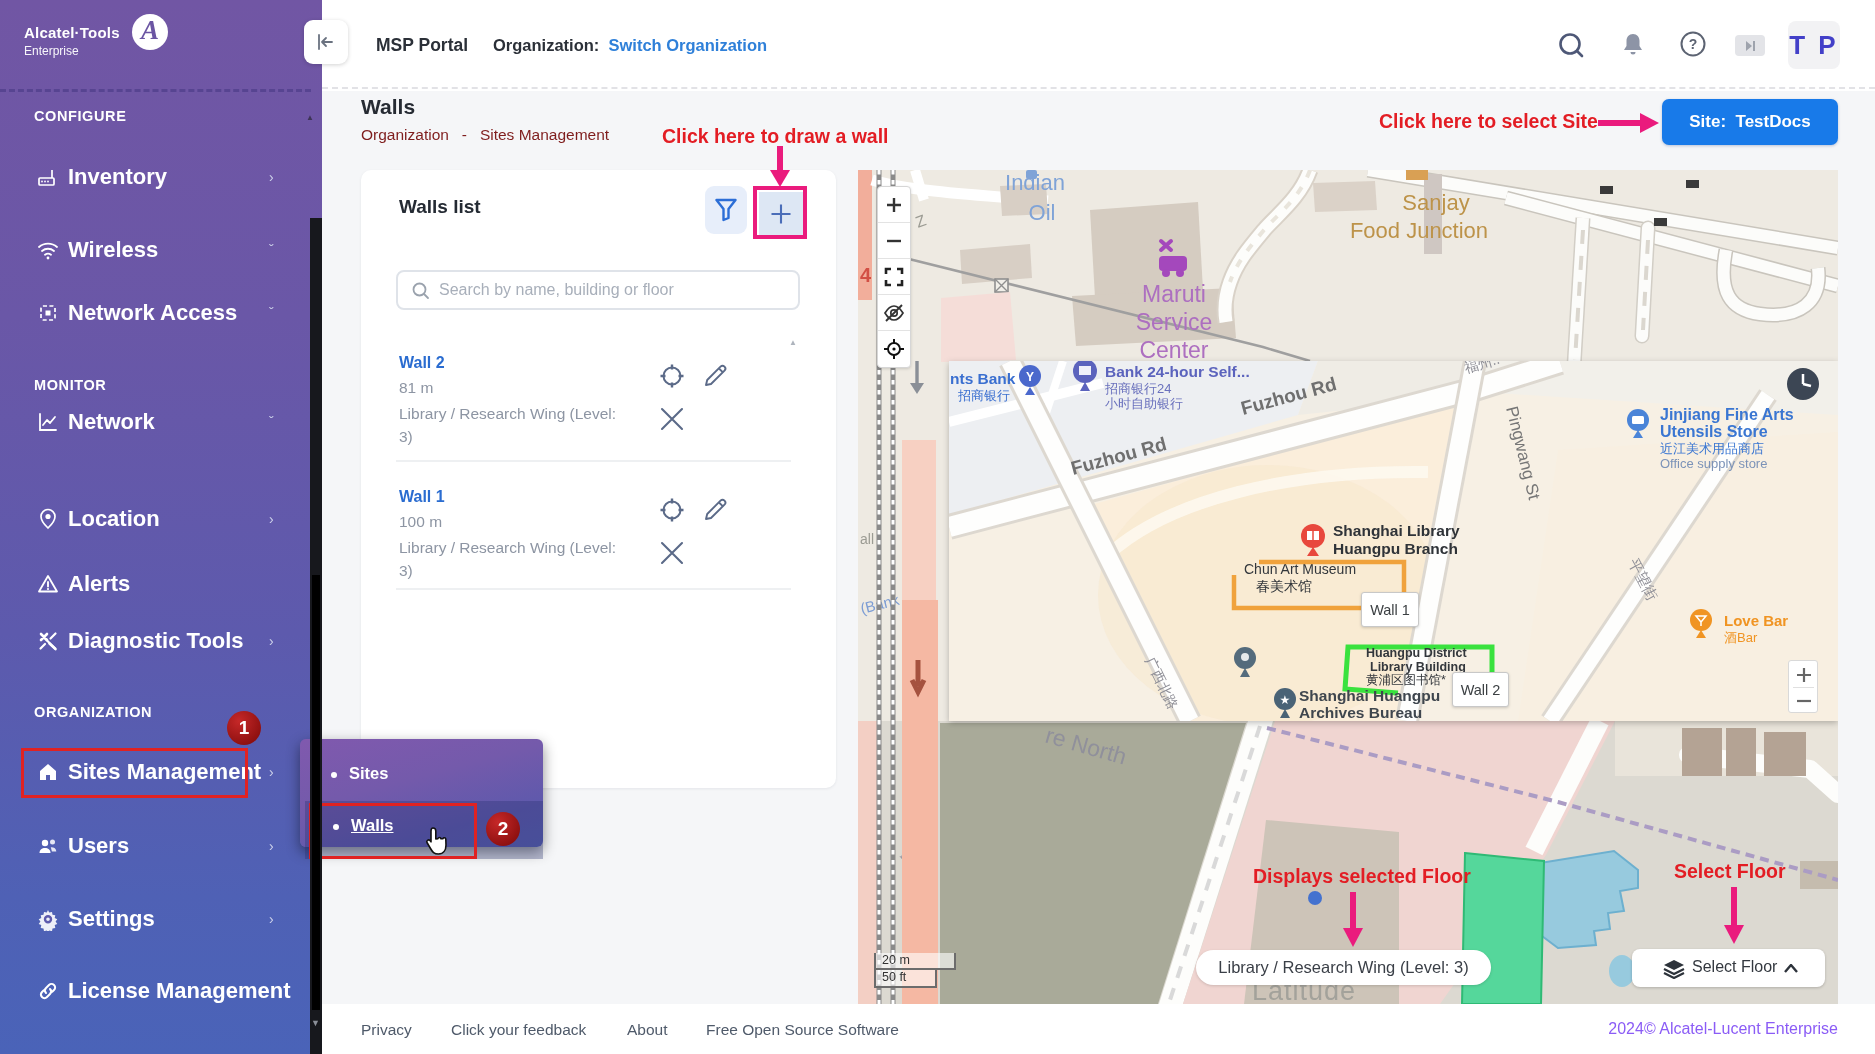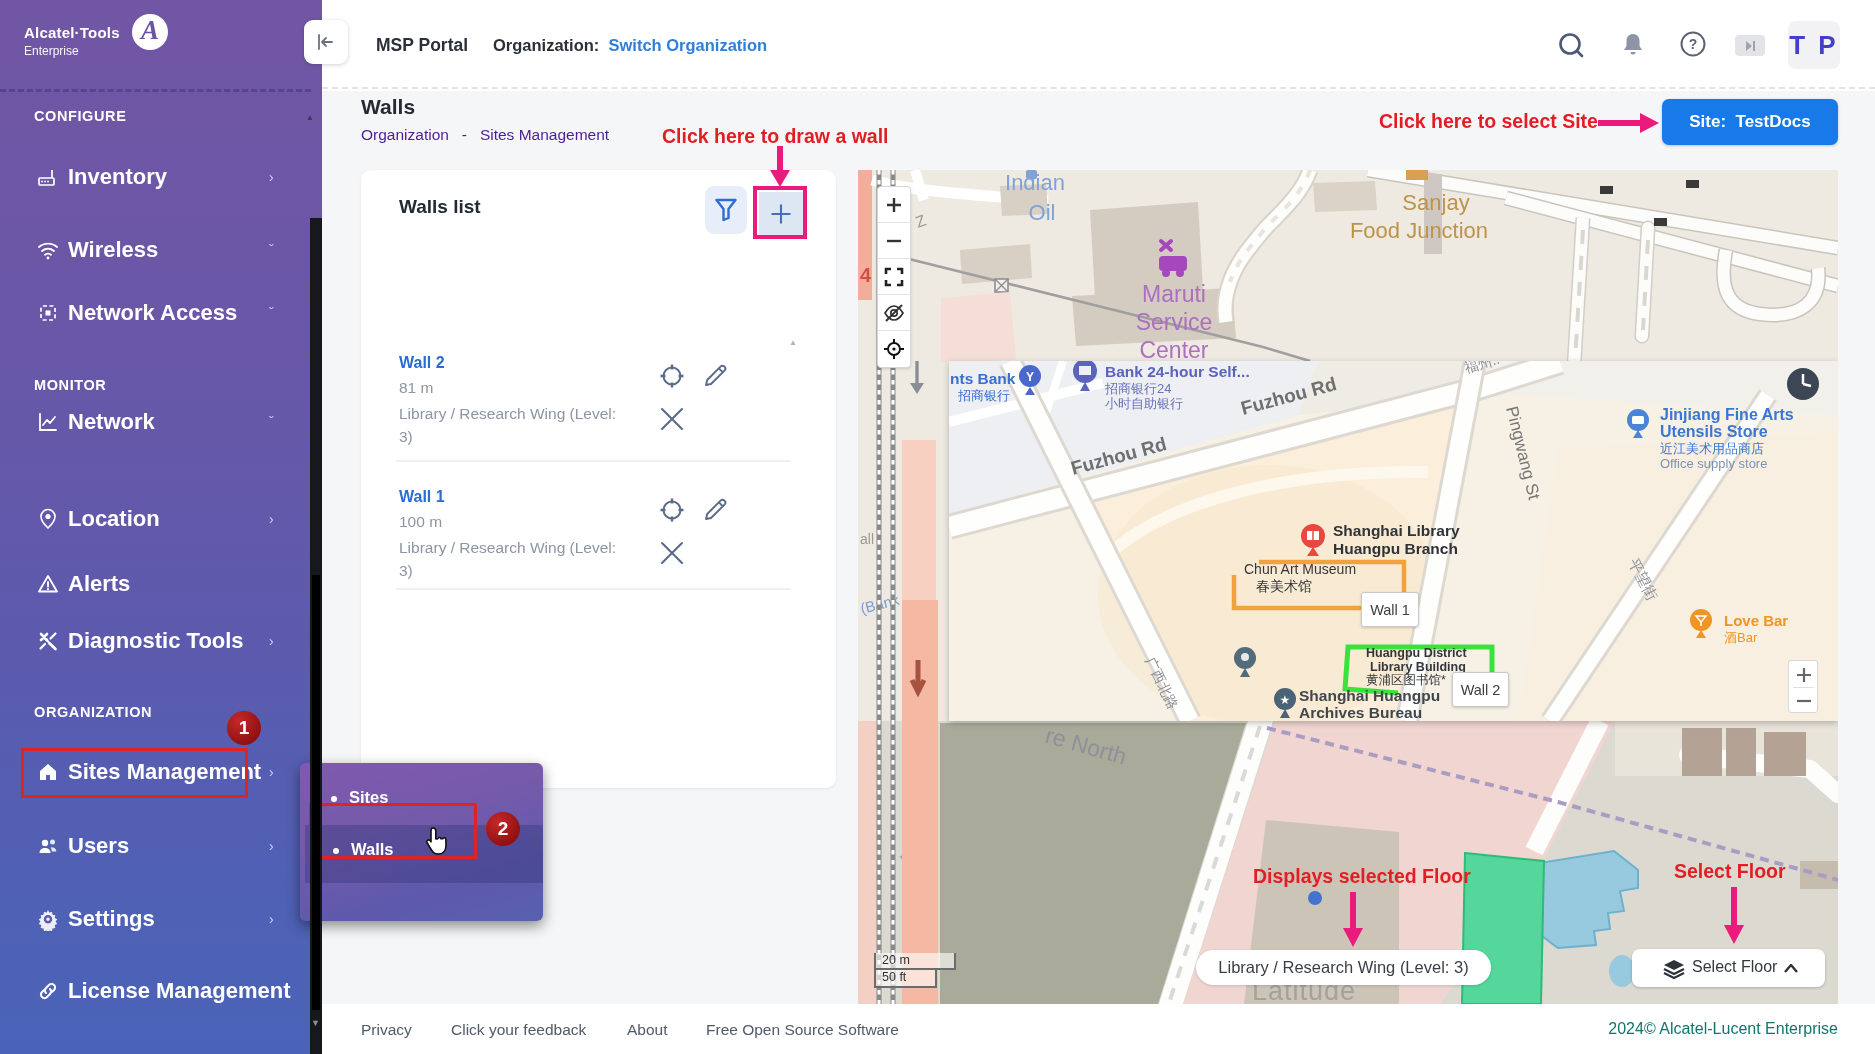--- a/index.html
+++ b/index.html
@@ -32,21 +32,21 @@
 #header { position:absolute; left:322px; top:0; width:1553px; height:89px; background:#fff; border-bottom:2px dashed #e2e2e6; }
 #h-msp { position:absolute; left:376px; top:35px; font-size:17.5px; font-weight:bold; color:#2b3038; }
 #h-org { position:absolute; left:493px; top:36px; font-size:16.5px; font-weight:bold; color:#2b3038; }
 #h-org span { color:#2f80d9; }
 #tp { position:absolute; left:1788px; top:21px; width:52px; height:48px; background:#f2f2f4; border-radius:8px;
   color:#4340c8; font-size:26px; font-weight:bold; text-align:center; line-height:48px; letter-spacing:3px; }
 
 
 #content { position:absolute; left:322px; top:91px; width:1553px; height:913px; background:#f5f6f8; }
 #c-title { position:absolute; left:361px; top:95px; font-size:21px; font-weight:bold; color:#262b33; }
-#c-crumb { position:absolute; left:361px; top:126px; font-size:15.5px; color:#4c1d95; }
+#c-crumb { position:absolute; left:361px; top:126px; font-size:15.5px; color:#7f1d1d; }
 
 
 #card { position:absolute; left:361px; top:170px; width:475px; height:618px; background:#fff; border-radius:10px;
   box-shadow:0 1px 3px rgba(30,40,60,.08); }
 #card .cap { position:absolute; left:38px; top:26px; font-size:19px; font-weight:bold; color:#242a33; }
 #btn-filter { position:absolute; left:344px; top:16px; width:42px; height:48px; background:#e7eefa; border-radius:9px; }
 #btn-plus { position:absolute; left:398px; top:22px; width:44px; height:44px; background:#dde7f4; }
 #plusbox { position:absolute; left:392px; top:16px; width:54px; height:53px; border:4px solid #ea1b7d; }
 #search { position:absolute; left:35px; top:100px; width:404px; height:40px; border:2px solid #dfe3e9; border-radius:8px; background:#fff; }
 #search .ph { position:absolute; left:41px; top:9px; font-size:16px; color:#a8afba; }
@@ -76,35 +76,35 @@
 #scale1 { position:absolute; left:16px; top:783px; width:82px; height:17px; background:rgba(255,255,255,.6);
   border:2px solid #6c6c6c; border-top:none; font-size:12.5px; color:#333; padding-left:6px; }
 #scale2 { position:absolute; left:16px; top:800px; width:63px; height:18px; background:rgba(255,255,255,.6);
   border:2px solid #6c6c6c; border-top:none; font-size:12.5px; color:#333; padding-left:6px; }
 #floorpill { position:absolute; left:338px; top:780px; width:295px; height:35px; background:#fff; border-radius:18px;
   font-size:16.5px; color:#3a3f47; text-align:center; line-height:35px; box-shadow:0 1px 3px rgba(0,0,0,.15); }
 #selfloor { position:absolute; left:774px; top:779px; width:193px; height:38px; background:#fff; border-radius:8px;
   font-size:16px; color:#33383f; box-shadow:0 1px 3px rgba(0,0,0,.2); }
 
 
-#popup { position:absolute; z-index:40; left:300px; top:739px; width:243px; height:158px; border-radius:6px;
+#popup { position:absolute; z-index:40; left:300px; top:739px; width:243px; height:108px; border-radius:6px;
   background:linear-gradient(165deg,#8059ae 0%,#745aab 40%,#5e59ac 75%,#5860af 100%);
-  box-shadow:0 5px 14px rgba(0,0,0,.45);margin-top:24px; }
+  box-shadow:0 5px 14px rgba(0,0,0,.45); }
 #popup .row { position:absolute; left:0; width:100%; height:44px; color:#fff; font-size:16.5px; font-weight:bold; }
 #popup .dot { position:absolute; left:31px; top:19px; width:6px; height:6px; border-radius:50%; background:#fff; }
 #walls-hl { position:absolute; left:5px; top:62px; width:238px; height:58px; background:rgba(38,48,110,.32); }
 .redrect { position:absolute; border:3px solid #e02222; z-index:60; }
 .badge { position:absolute; z-index:61; width:34px; height:34px; border-radius:50%;
   background:radial-gradient(circle at 35% 30%, #c62828, #8e1010 75%);
   color:#fff; font-size:19px; font-weight:bold; text-align:center; line-height:34px; }
 
 
 #footer { position:absolute; left:322px; top:1004px; width:1553px; height:50px; background:#fff; }
 #footer .lnk { position:absolute; top:17px; font-size:15.5px; color:#4f5a6a; }
-#footer .cr { position:absolute; top:16px; right:37px; font-size:16px; color:#0f766e; }
+#footer .cr { position:absolute; top:16px; right:37px; font-size:16px; color:#8b5cf6; }
 </style>
 </head>
 <body>
 <div id="page">
 
 <div id="sidebar">
   <div id="logo">
     <div class="l1">Alcatel·Tools</div>
     <div class="l2">Enterprise</div>
   </div>
@@ -253,20 +253,27 @@
     <svg width="22" height="24" viewBox="0 0 22 24" style="position:absolute;left:10px;top:12px;">
           <path d="M1.5 2 H20.5 L13.5 11 V20 L8.5 22 V11 Z" stroke="#2c6ed6" stroke-width="2.4" fill="none" stroke-linejoin="round"></path>
         </svg>
   </div>
   <div id="btn-plus">
     <svg width="24" height="24" viewBox="0 0 24 24" style="position:absolute;left:10px;top:10px;">
           <path d="M12 2.5 V21.5 M2.5 12 H21.5" stroke="#4a6db8" stroke-width="2.1"></path>
         </svg>
   </div>
   <div id="plusbox"></div>
+  <div id="search">
+    <svg width="18" height="18" viewBox="0 0 18 18" style="position:absolute;left:14px;top:10px;">
+          <circle cx="7.5" cy="7.5" r="6" stroke="#9aa2ad" stroke-width="1.8" fill="none"></circle>
+          <path d="M12 12 l4 4" stroke="#9aa2ad" stroke-width="1.8" stroke-linecap="round"></path>
+        </svg>
+    <div class="ph">Search by name, building or floor</div>
+  </div>
   <div class="tri">▲</div>
 
   <div class="abs wname" style="left:38px;top:184px;">Wall 2</div>
   <div class="abs wgrey" style="left:38px;top:209px;">81 m</div>
   <div class="abs wgrey" style="left:38px;top:232px;width:260px;line-height:23px;">Library / Research Wing (Level:<br>3)</div>
   <svg class="wico" style="left:297px;top:192px;" width="28" height="28" viewBox="0 0 28 28">
         <circle cx="14" cy="14" r="8.5" stroke="#5b6a88" stroke-width="2" fill="none"></circle>
         <path d="M14 2.5 v5 M14 20.5 v5 M2.5 14 h5 M20.5 14 h5" stroke="#5b6a88" stroke-width="2.4"></path>
       </svg>
   <svg class="wico" style="left:340px;top:192px;" width="28" height="28" viewBox="0 0 28 28">

